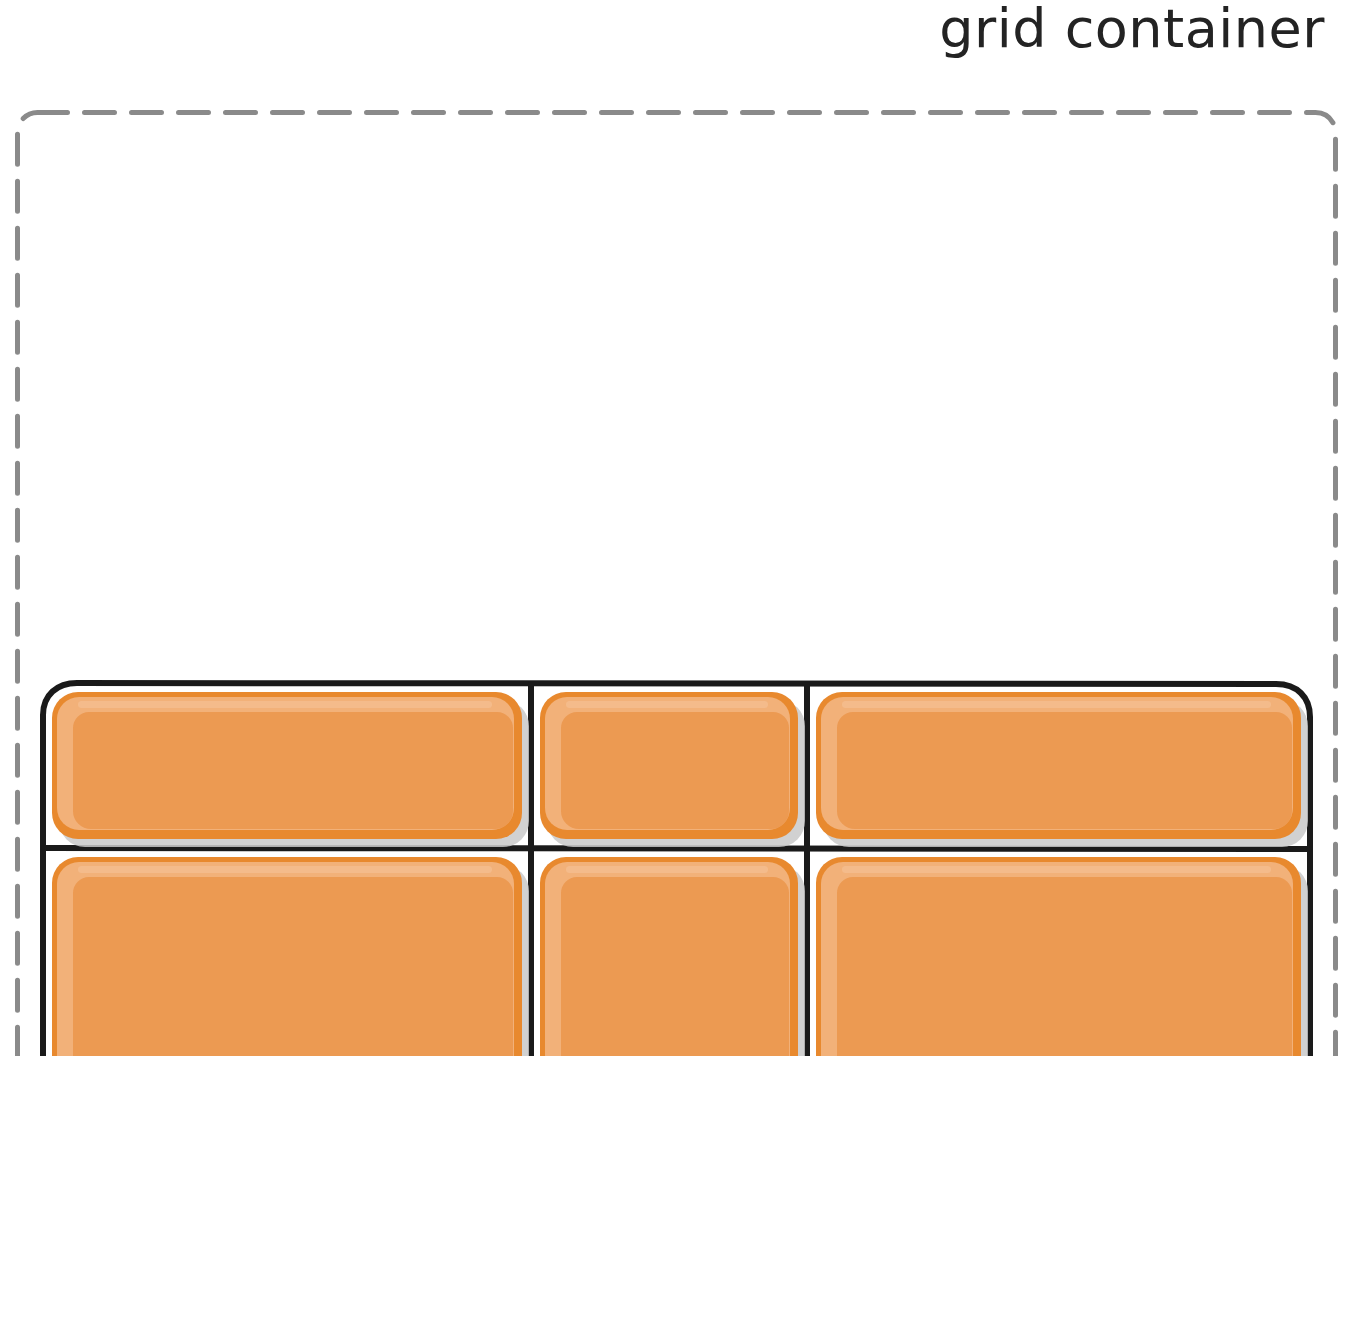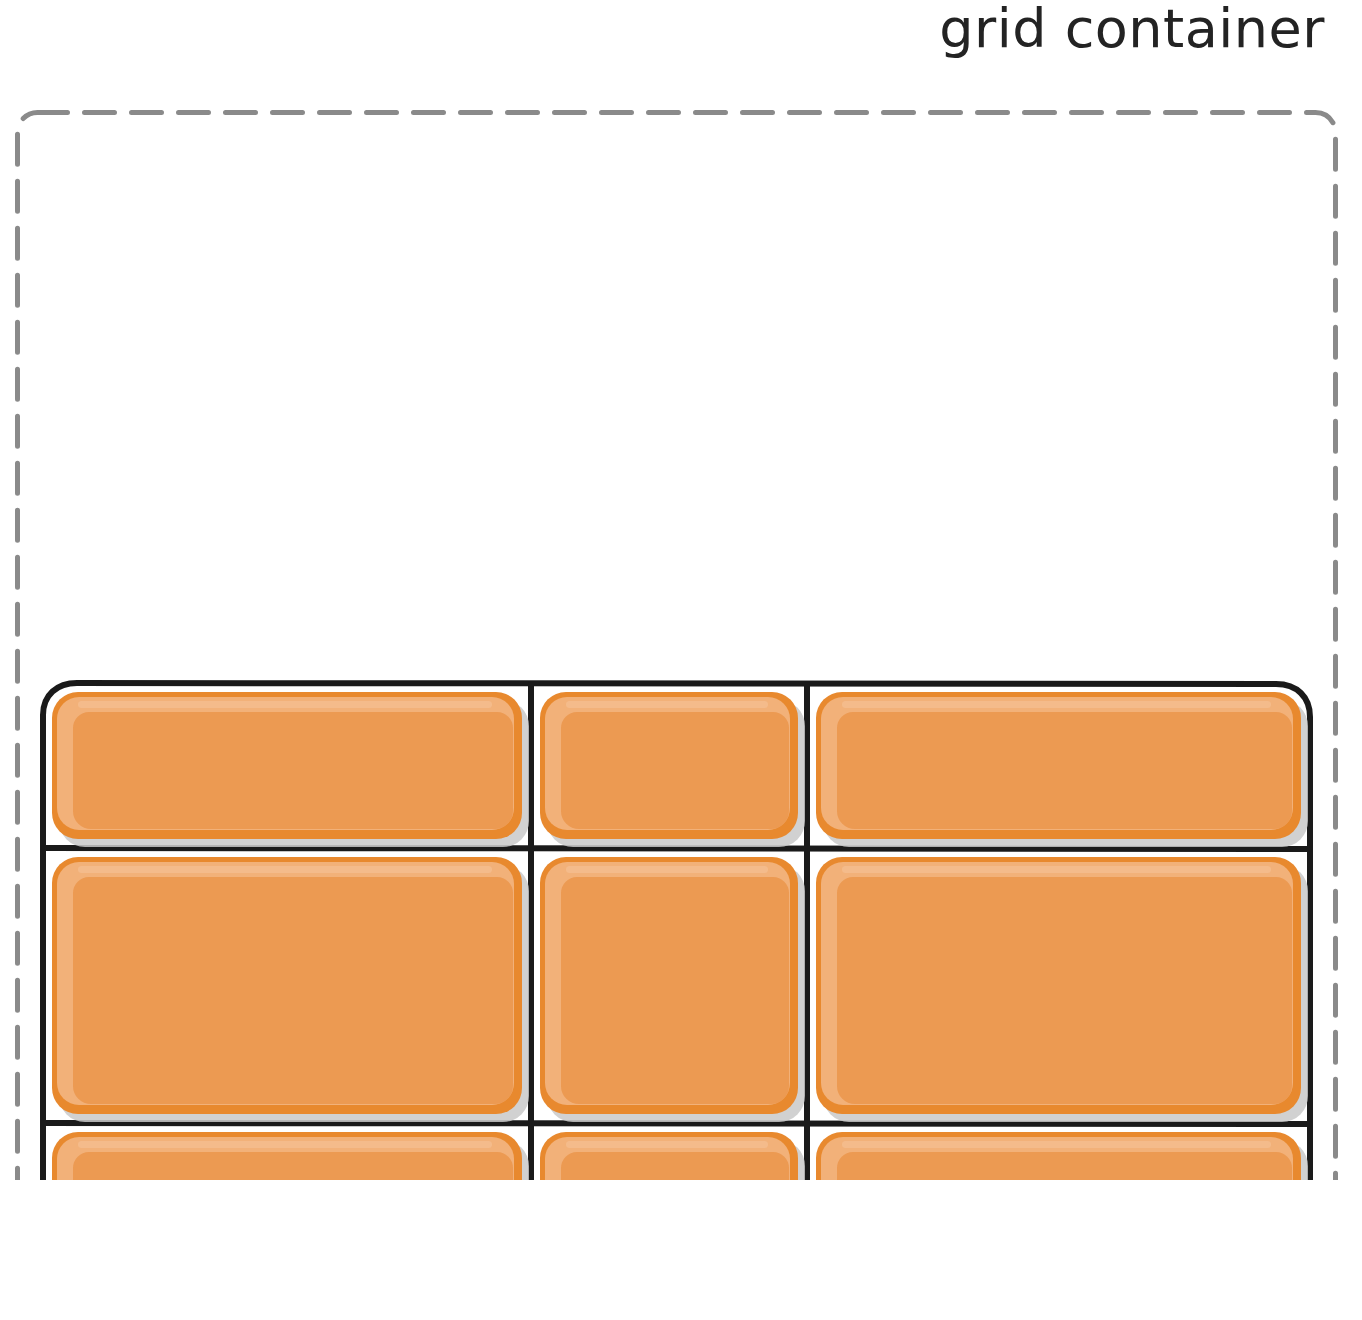--- a/index.html
+++ b/index.html
@@ -6,21 +6,21 @@
     margin: 0;
     padding: 0;
     background: #ffffff;
   }
   body {
     font-family: "DejaVu Sans", sans-serif;
   }
   #stage {
     position: relative;
     width: 1362px;
-    height: 1180px;
+    height: 1056px;
     background: #ffffff;
     overflow: hidden;
   }
 
   
   #title {
     position: absolute;
     right: 37px;
     top: -2px;
     font-family: "DejaVu Sans", sans-serif;

